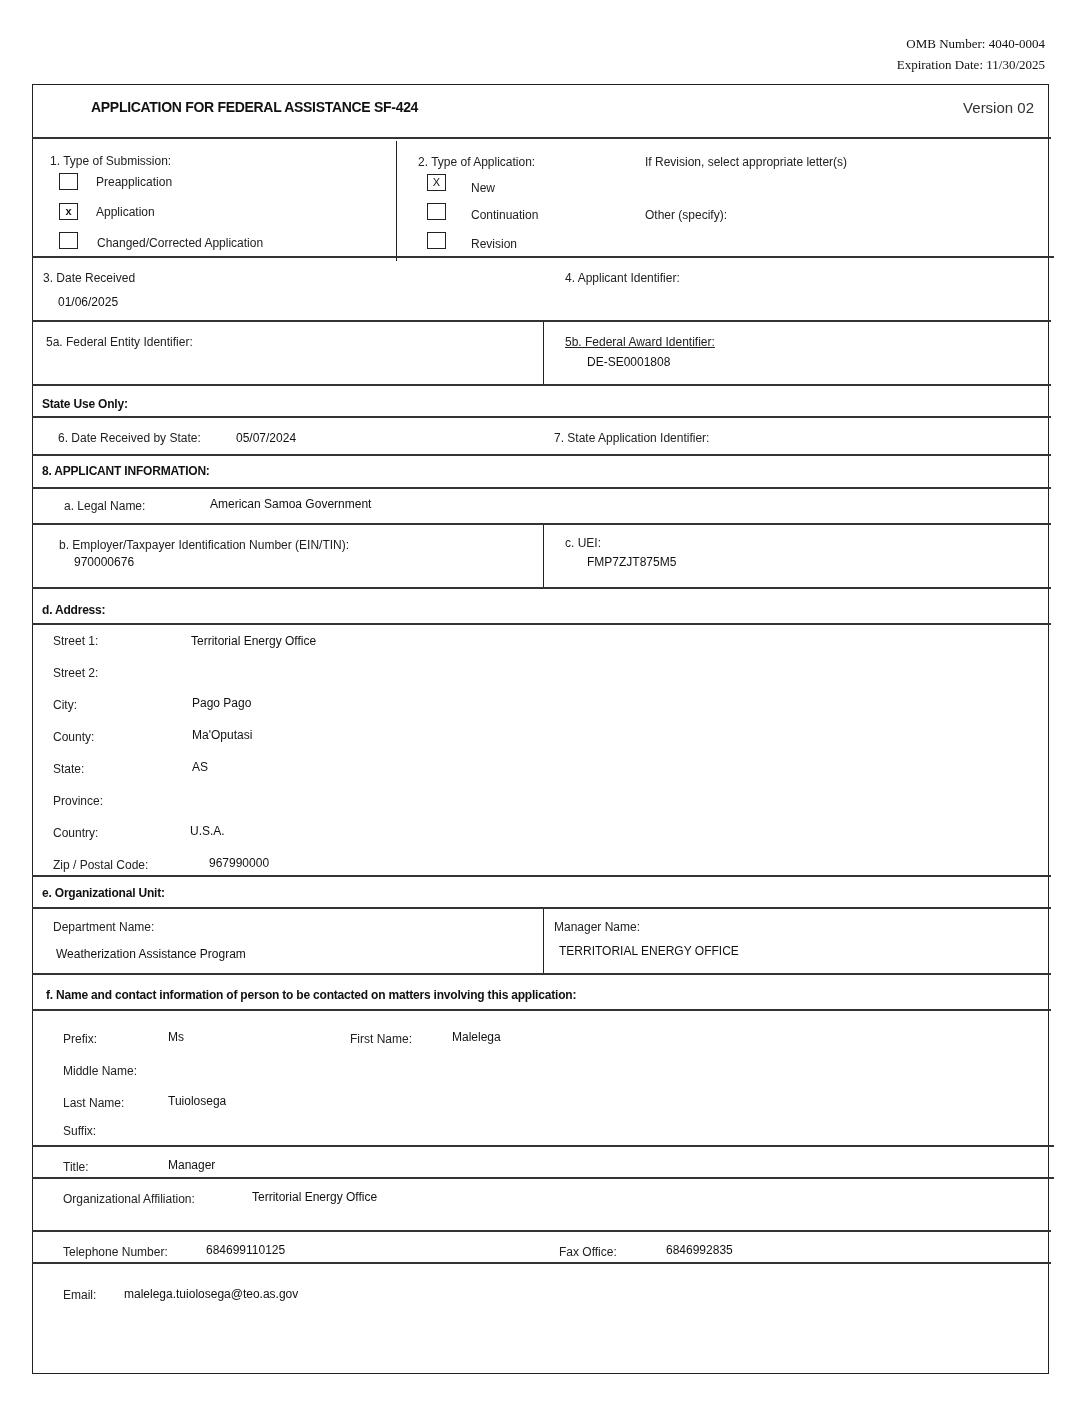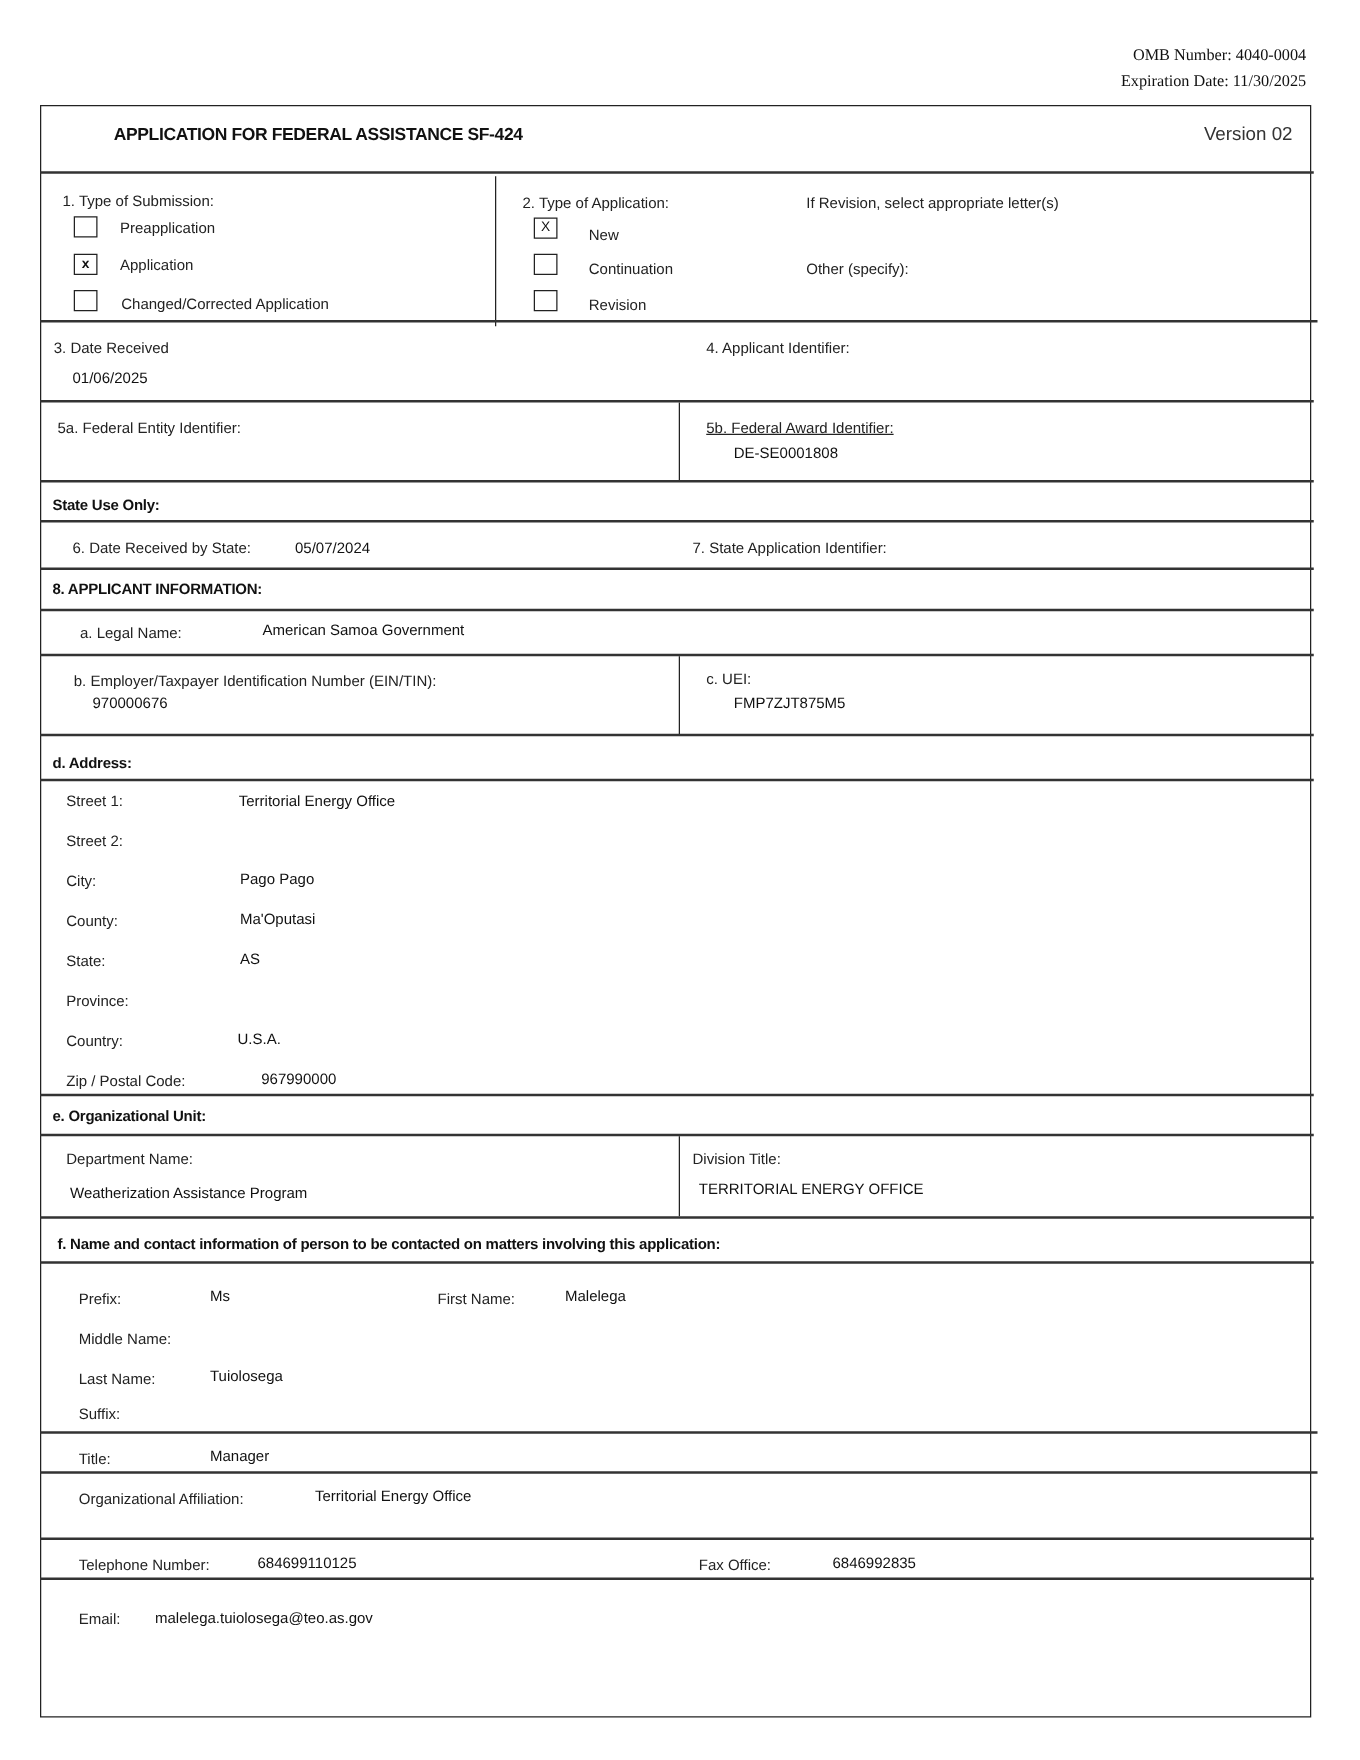--- a/index.html
+++ b/index.html
@@ -100,21 +100,21 @@
 <div class="abs val" style="left:190px; top:824px;">U.S.A.</div>
 <div class="abs lbl" style="left:53px; top:858px;">Zip / Postal Code:</div>
 <div class="abs val" style="left:209px; top:856px;">967990000</div>
 <div class="hline" style="left:32px; width:1019px; top:875px;"></div>
 
 <div class="abs bold" style="left:42px; top:886px;">e. Organizational Unit:</div>
 <div class="hline" style="left:32px; width:1019px; top:907px;"></div>
 <div class="vline" style="left:543px; top:909px; height:64px;"></div>
 <div class="abs lbl" style="left:53px; top:920px;">Department Name:</div>
 <div class="abs val" style="left:56px; top:947px;">Weatherization Assistance Program</div>
-<div class="abs lbl" style="left:554px; top:920px;">Division Title:</div>
+<div class="abs lbl" style="left:554px; top:920px;">Manager Name:</div>
 <div class="abs val" style="left:559px; top:944px;">TERRITORIAL ENERGY OFFICE</div>
 <div class="hline" style="left:32px; width:1019px; top:973px;"></div>
 
 <div class="abs bold" style="left:46px; top:988px;">f. Name and contact information of person to be contacted on matters involving this application:</div>
 <div class="hline" style="left:32px; width:1019px; top:1009px;"></div>
 
 <div class="abs lbl" style="left:63px; top:1032px;">Prefix:</div>
 <div class="abs val" style="left:168px; top:1030px;">Ms</div>
 <div class="abs lbl" style="left:350px; top:1032px;">First Name:</div>
 <div class="abs val" style="left:452px; top:1030px;">Malelega</div>

